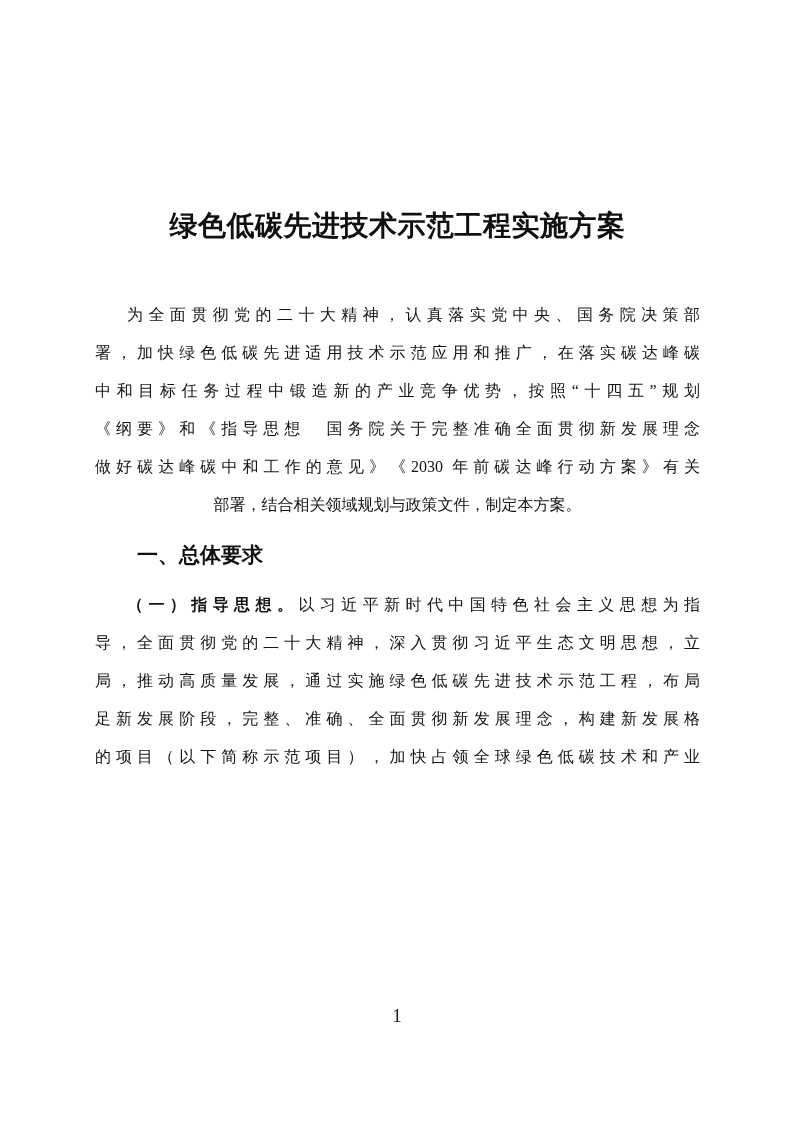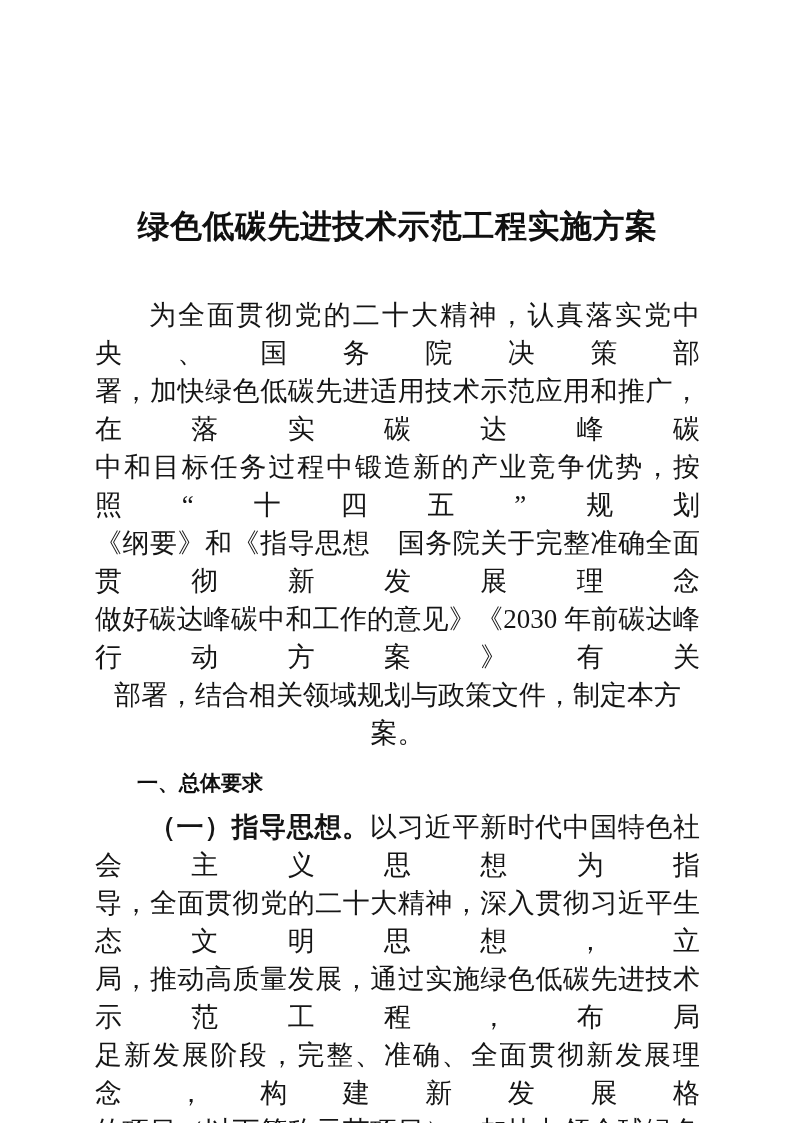--- a/index.html
+++ b/index.html
@@ -17,48 +17,48 @@
     color: #151515;
   }
   .content {
     position: absolute;
     left: 95px;
     top: 204px;
     width: 605px;
   }
   .doc-title {
     margin: 0 0 48px 0;
-    font-size: 32px;
+    font-size: 28px;
     font-weight: bold;
     line-height: 44px;
     text-align: center;
     letter-spacing: 0.5px;
     color: #101010;
   }
   .para {
     margin: 0;
     padding: 0;
   }
   .line {
-    font-size: 27px;
+    font-size: 16px;
     line-height: 38px;
     text-align: justify;
     text-align-last: justify;
     white-space: normal;
     font-family: Liberation Serif, serif;
   }
   .line.no-just {
     text-align: center;
     text-align-last: auto;
   }
   .indent {
     text-indent: 2em;
   }
   .section-heading {
-    margin: 12px 0 6px 0;
+    margin: 12px 0 12px 0;
     font-family: "Liberation Sans", "DejaVu Sans", sans-serif;
     font-weight: bold;
     font-size: 21px;
     line-height: 38px;
     text-indent: 2em;
     text-align: left;
     color: #101010;
   }
   .kaiti {
     font-weight: 600;

